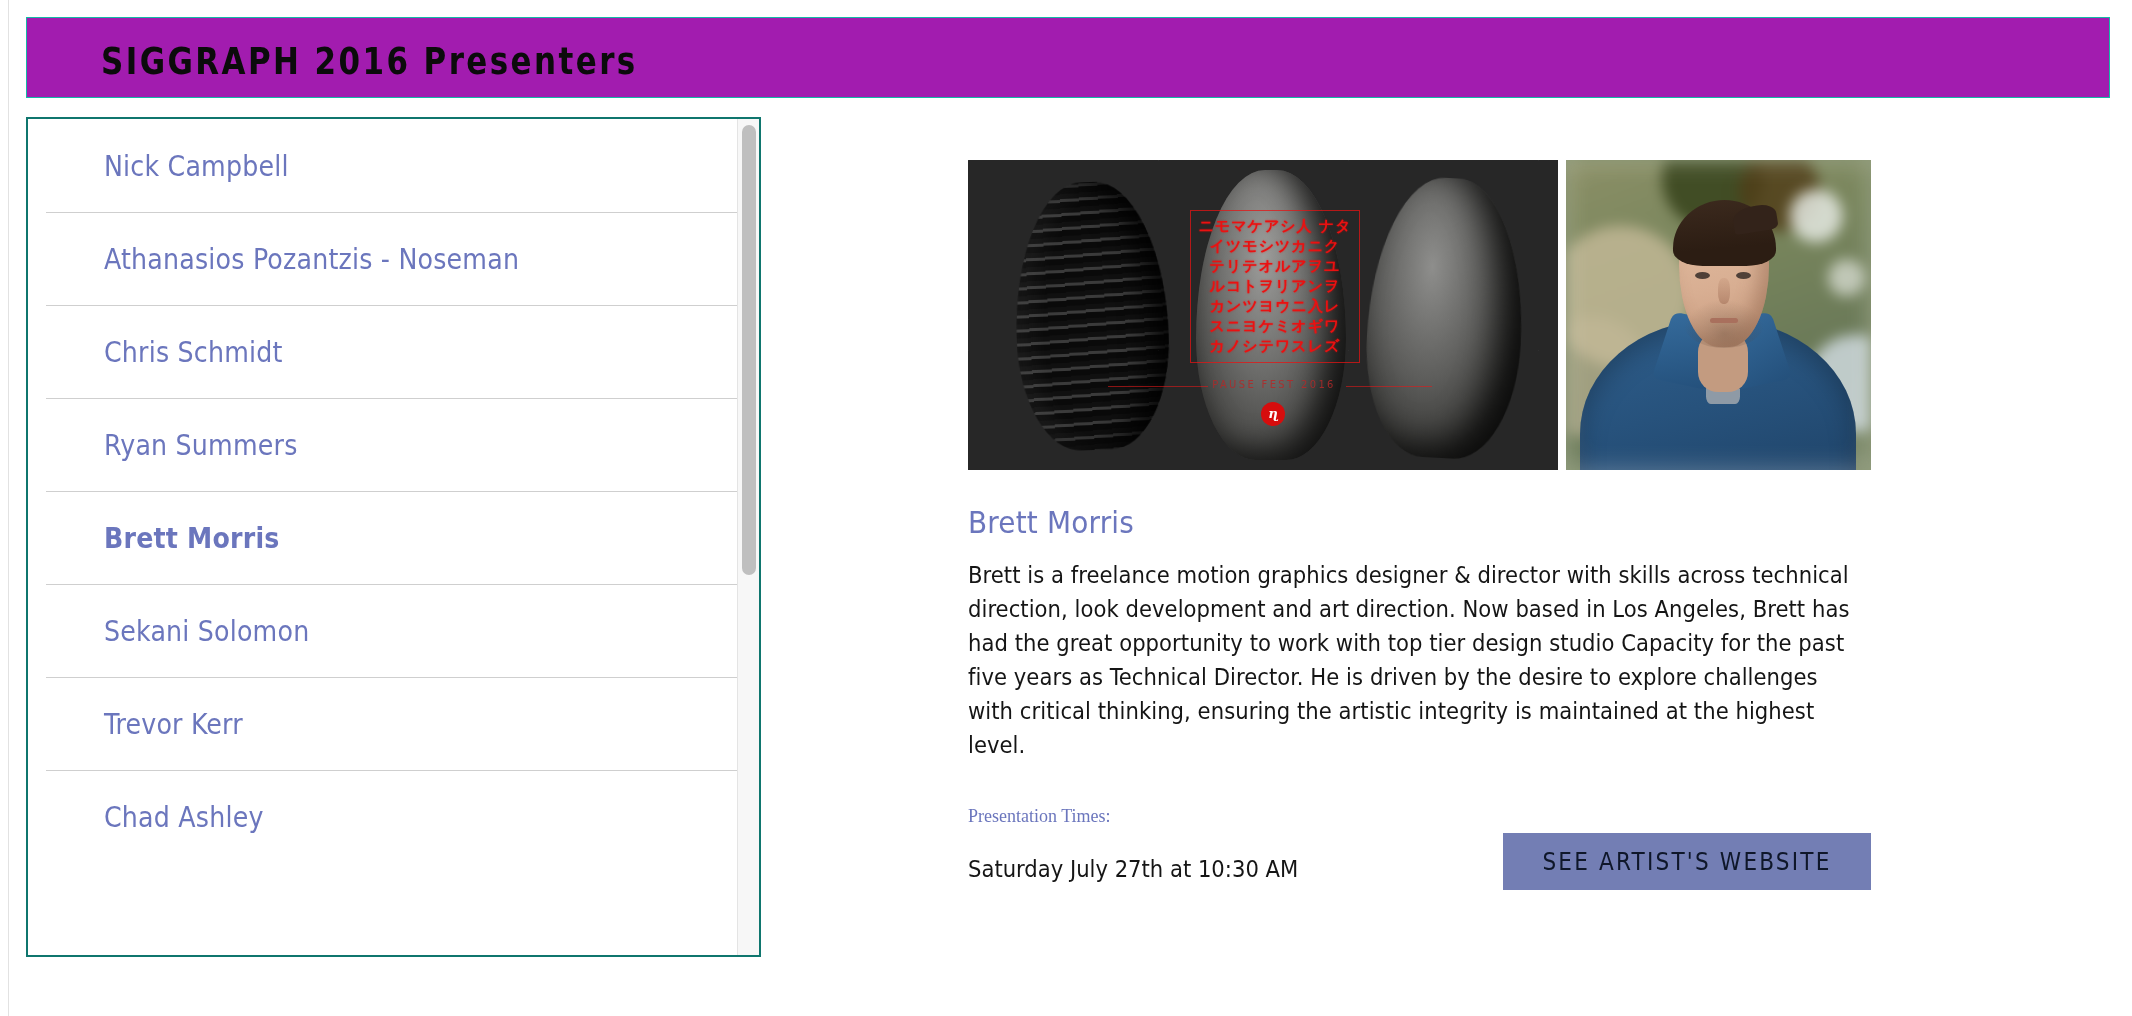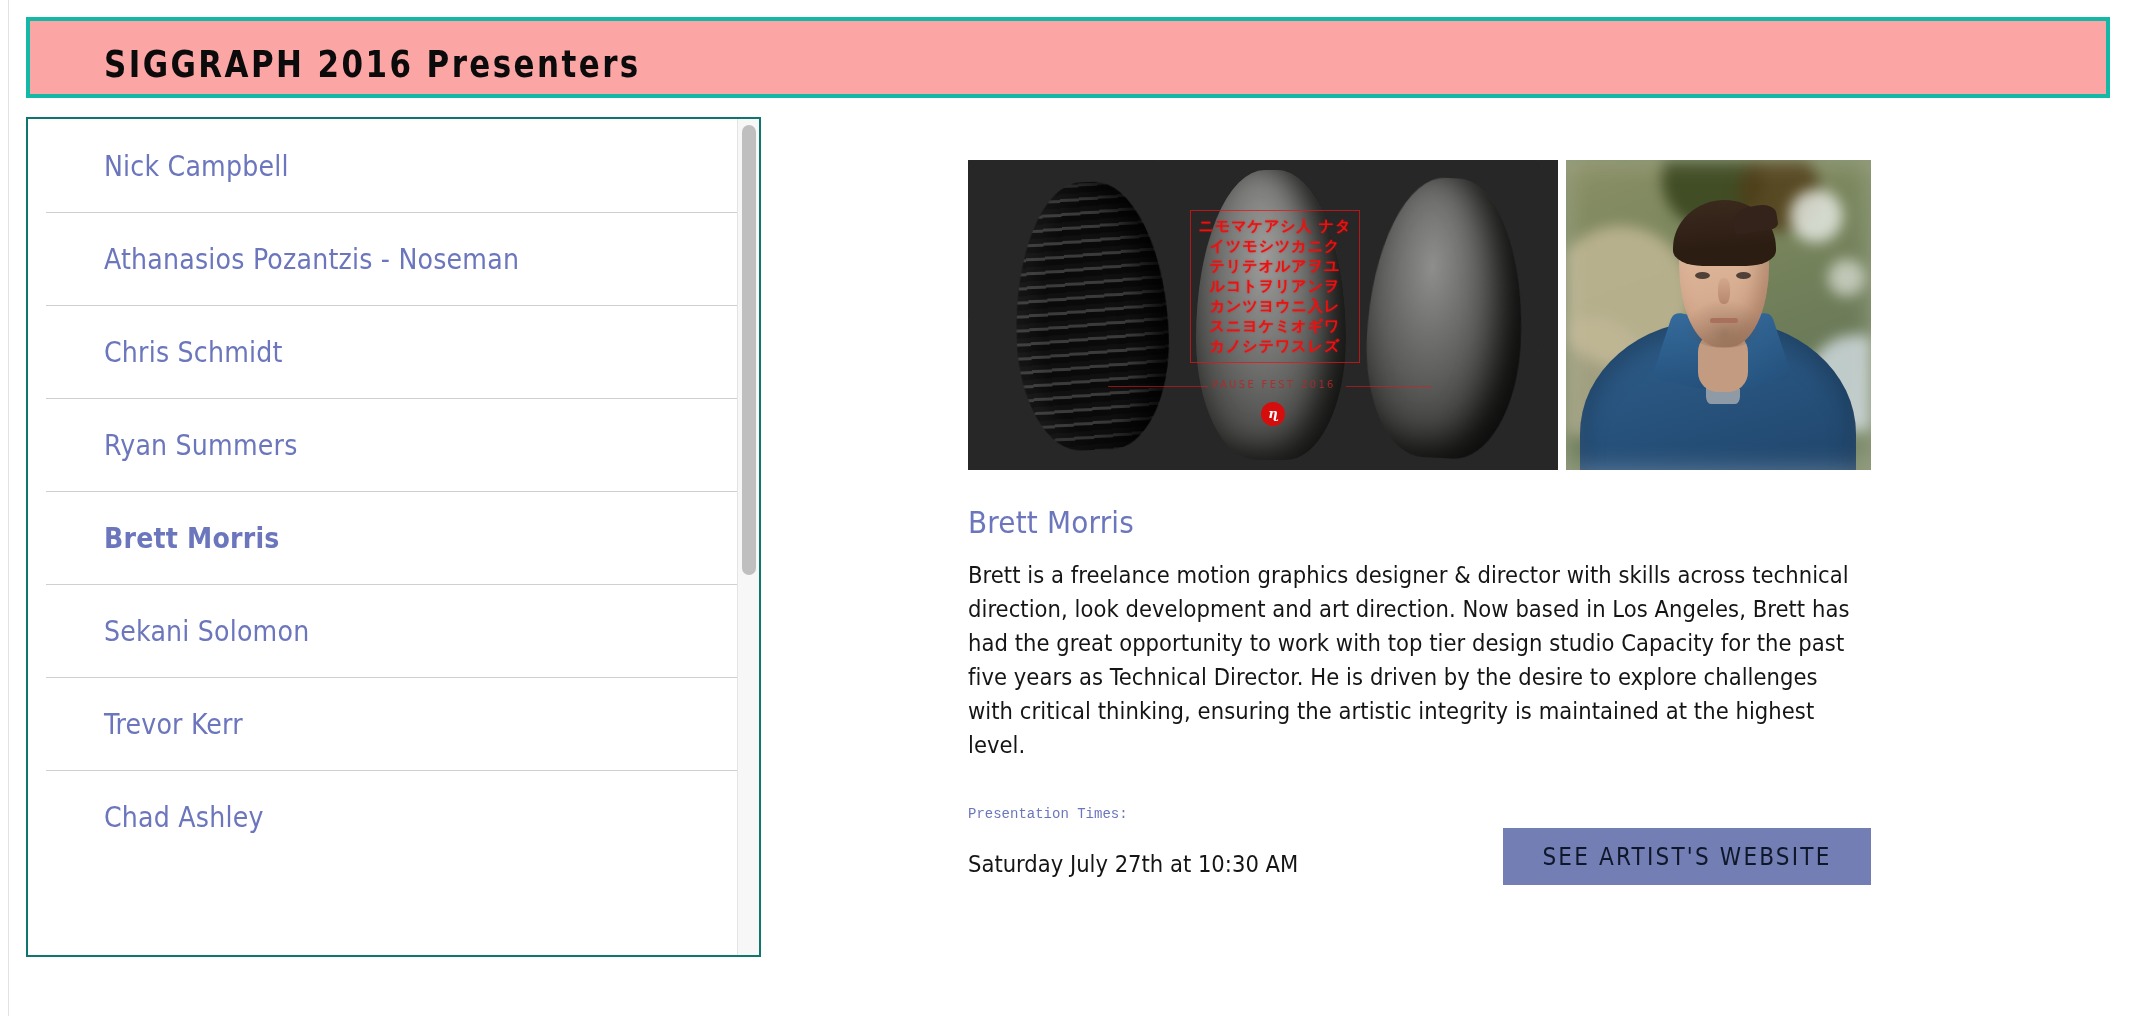--- a/index.html
+++ b/index.html
@@ -22,22 +22,22 @@
     position: absolute;
     left: 8px; top: 0; width: 1px; height: 1016px;
     background: #e2e2e2;
   }
 
   
   .header-box {
     position: absolute;
     left: 26px; top: 17px;
     width: 2084px; height: 81px;
-    border: 4px solid #14b8a6;
-    background: #fca5a5;
+    border: 1px solid #14b8a6;
+    background: #a21caf;
   }
   .header-title {
     position: absolute;
     left: 74px; top: 22px;
     font-family: "DejaVu Sans Condensed", "Liberation Sans Narrow", "Liberation Sans", sans-serif;
     font-weight: 700;
     font-size: 37px;
     letter-spacing: 2.6px;
     color: #0b0b0b;
     white-space: nowrap;
@@ -333,22 +333,22 @@
     margin-top: 18px;
     width: 900px;
     font-family: "DejaVu Sans Condensed", "Liberation Sans Narrow", "Liberation Sans", sans-serif;
     font-size: 23.5px;
     line-height: 34px;
     color: #151515;
     letter-spacing: 0.05px;
   }
   .times-label {
     margin-top: 44px;
-    font-family: Liberation Mono, monospace;
-    font-size: 14px;
+    font-family: Liberation Serif, serif;
+    font-size: 18px;
     color: #6b76bd;
   }
   .times-row {
     position: relative;
     margin-top: 28px;
     height: 64px;
   }
   .times-value {
     font-family: "DejaVu Sans Condensed", "Liberation Sans Narrow", "Liberation Sans", sans-serif;
     font-size: 23.5px;

